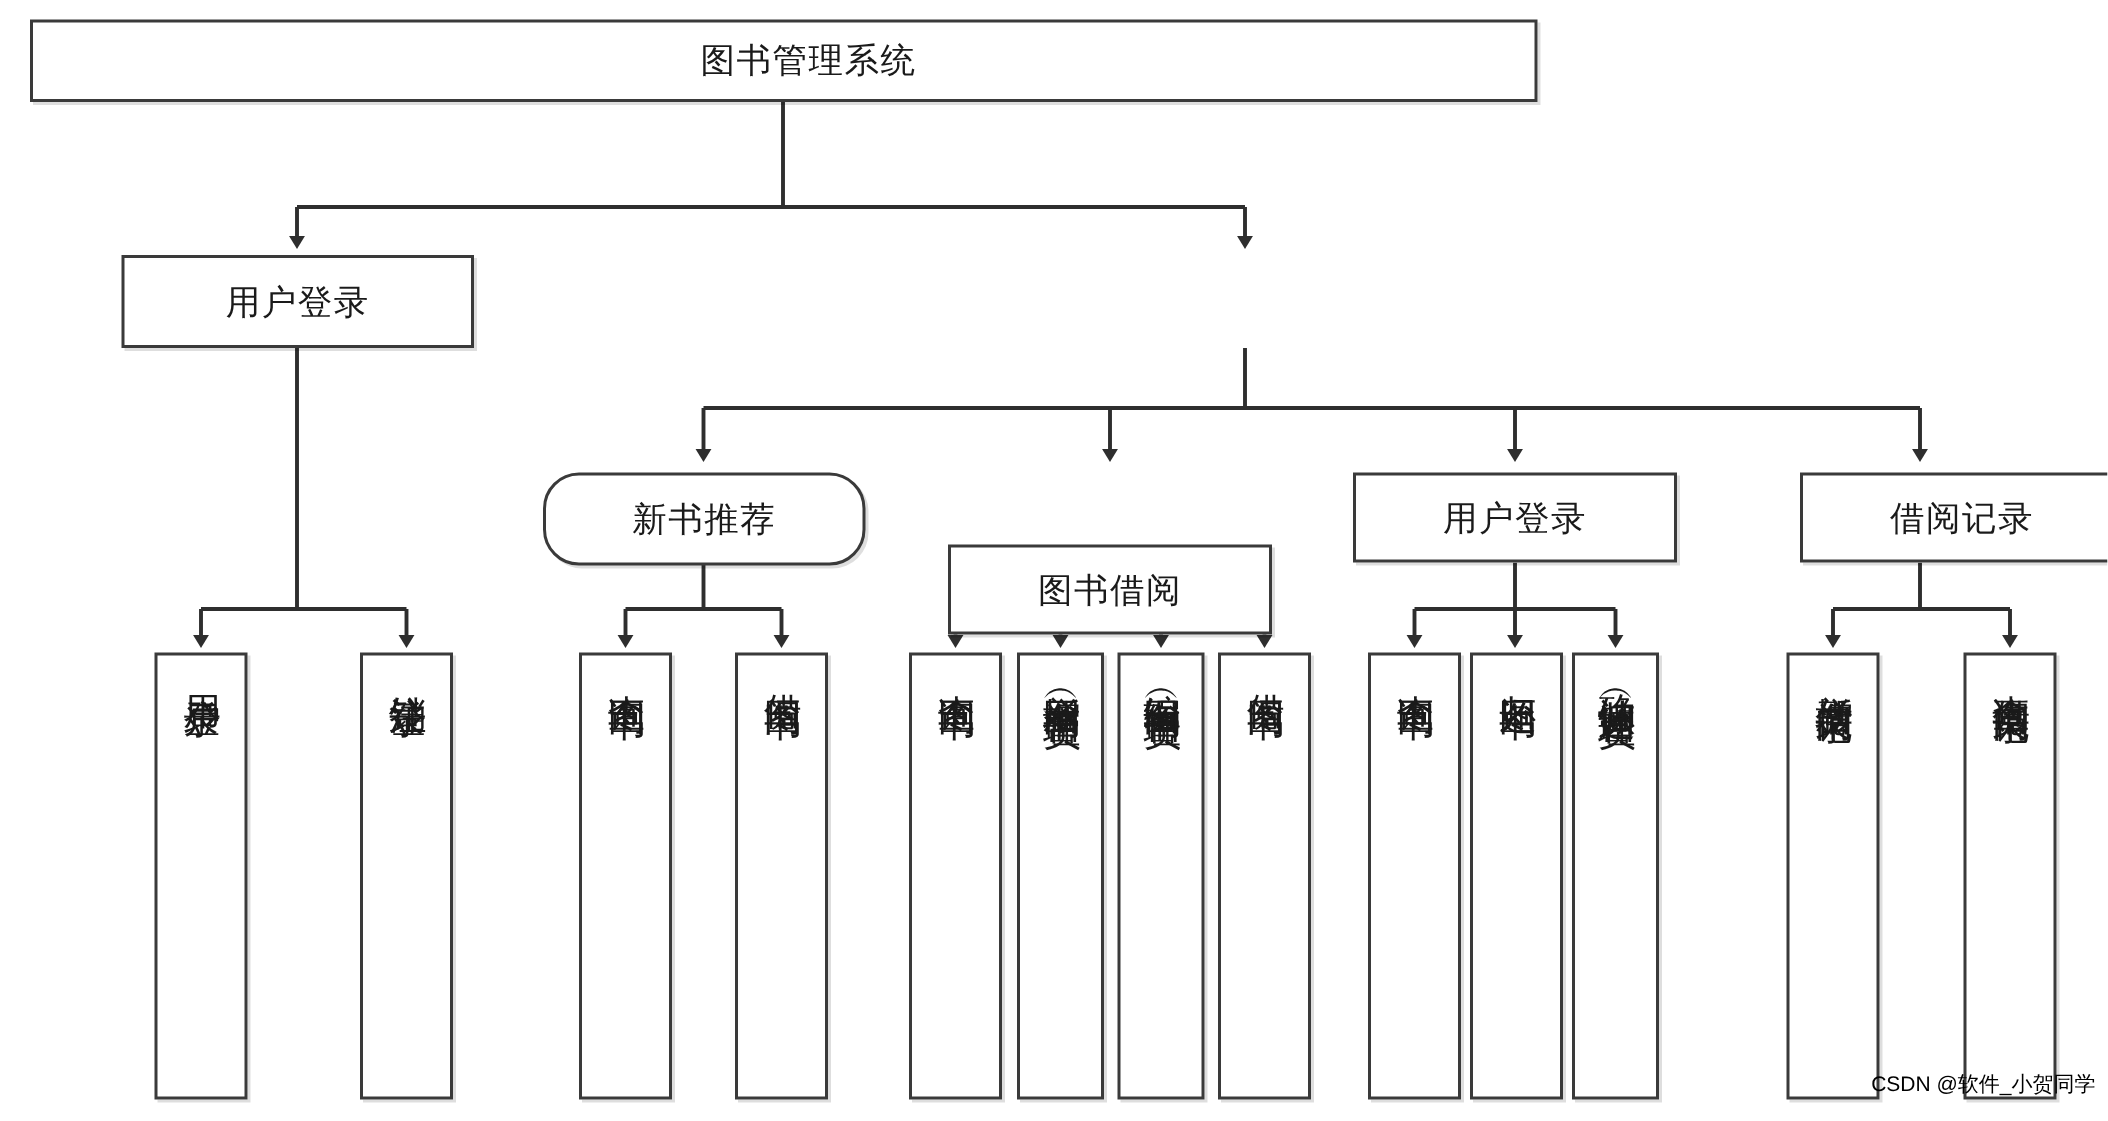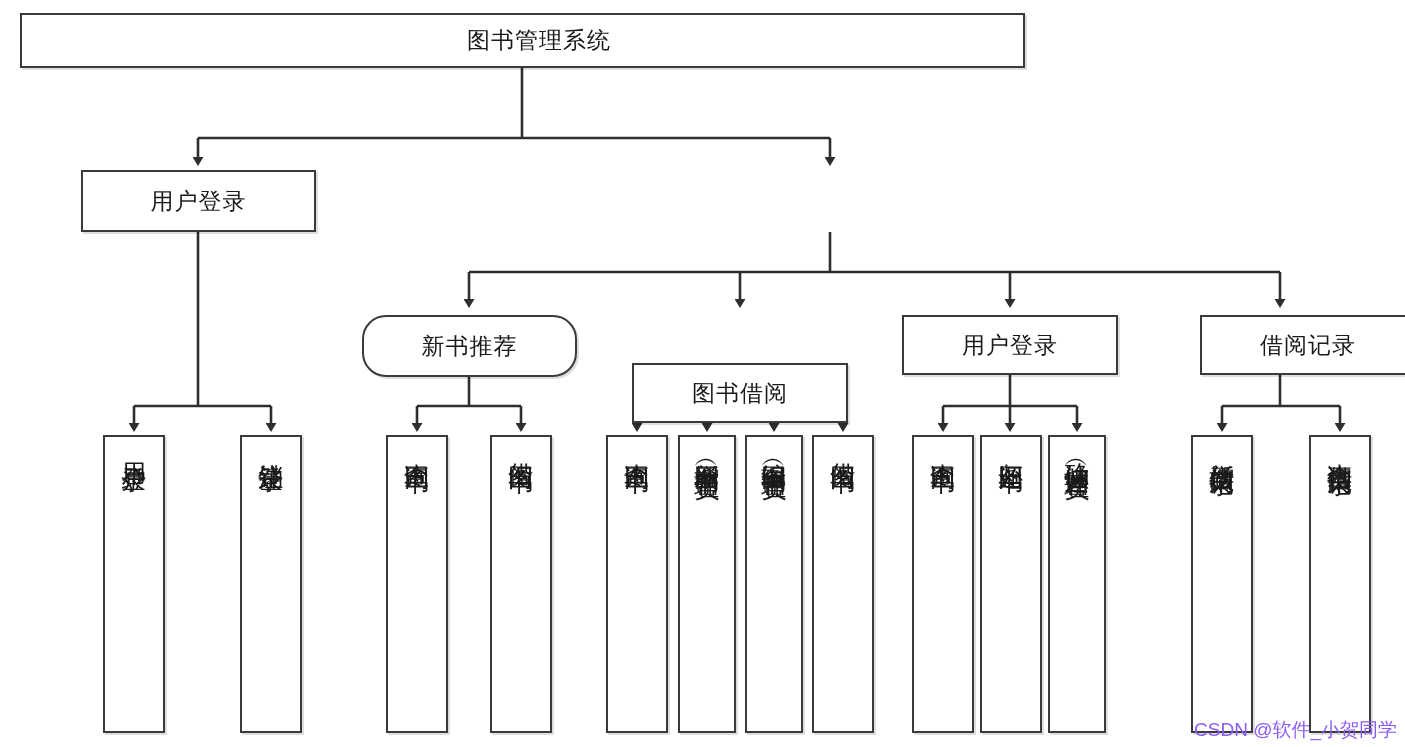--- a/index.html
+++ b/index.html
@@ -61,23 +61,23 @@
     text-orientation: upright;
     font-size: 25px;
     line-height: 1.06;
     letter-spacing: 2px;
     white-space: normal;
     max-height: 285px;
   }
   .watermark {
     position: absolute;
     right: 8px;
-    bottom: 4px;
-    font-size: 19px;
-    color: #8b5cf6;
+    bottom: 15px;
+    font-size: 14px;
+    color: #000000;
     white-space: nowrap;
     user-select: none;
   }
 </style>
 </head>
 <body>
 
 <div id="canvas">
 
   <svg class="connectors" viewBox="0 0 1405 747" xmlns="http://www.w3.org/2000/svg">

